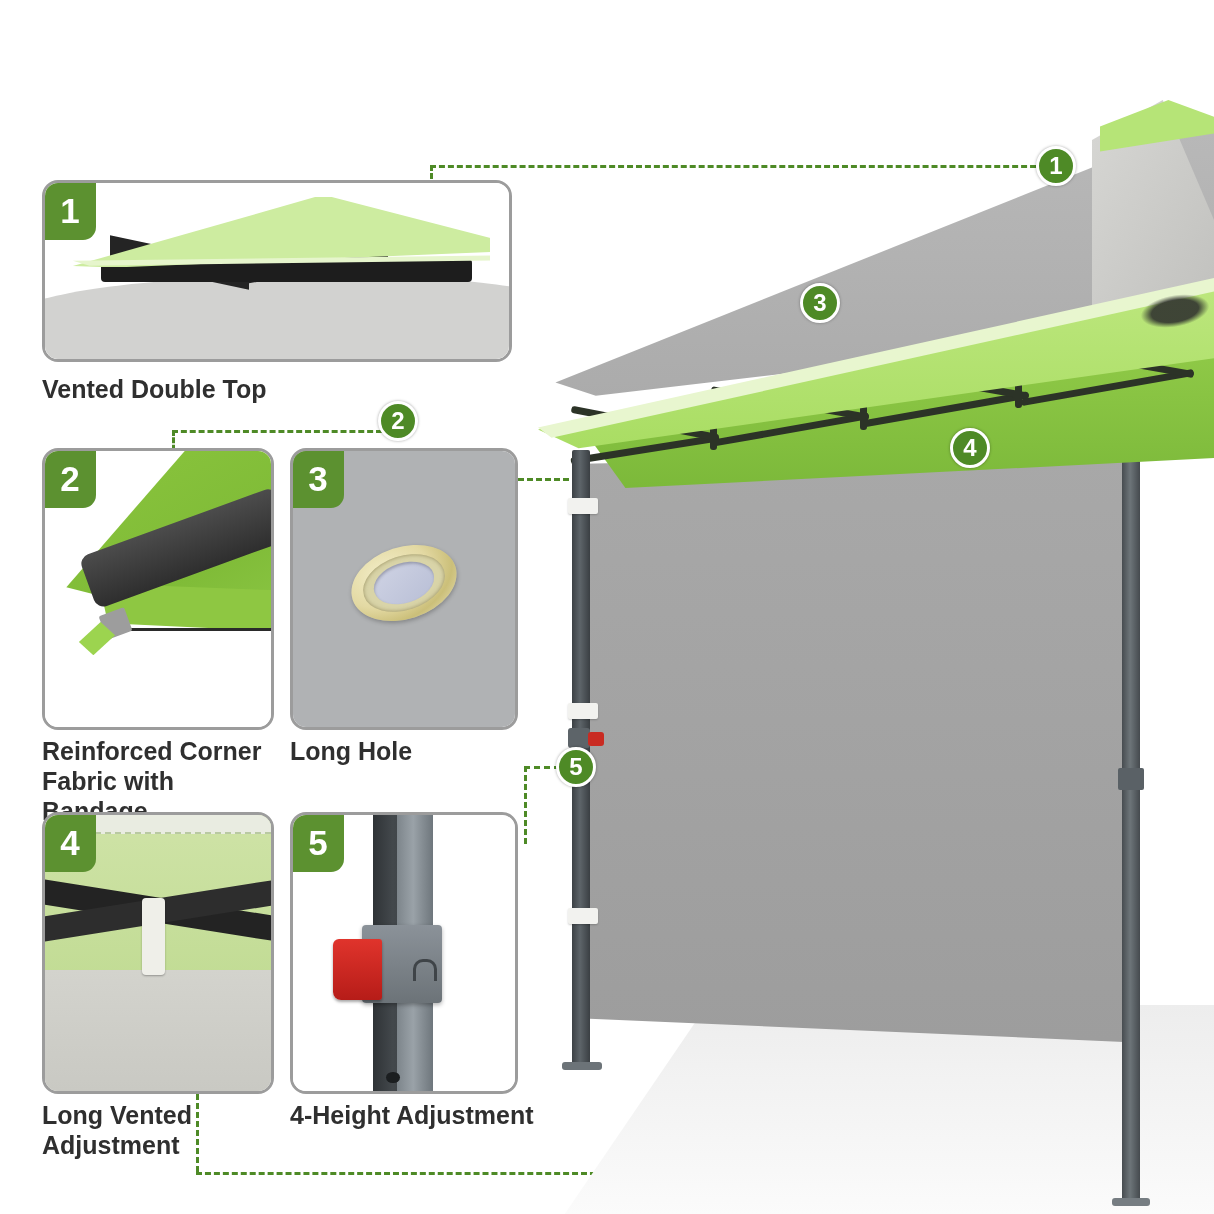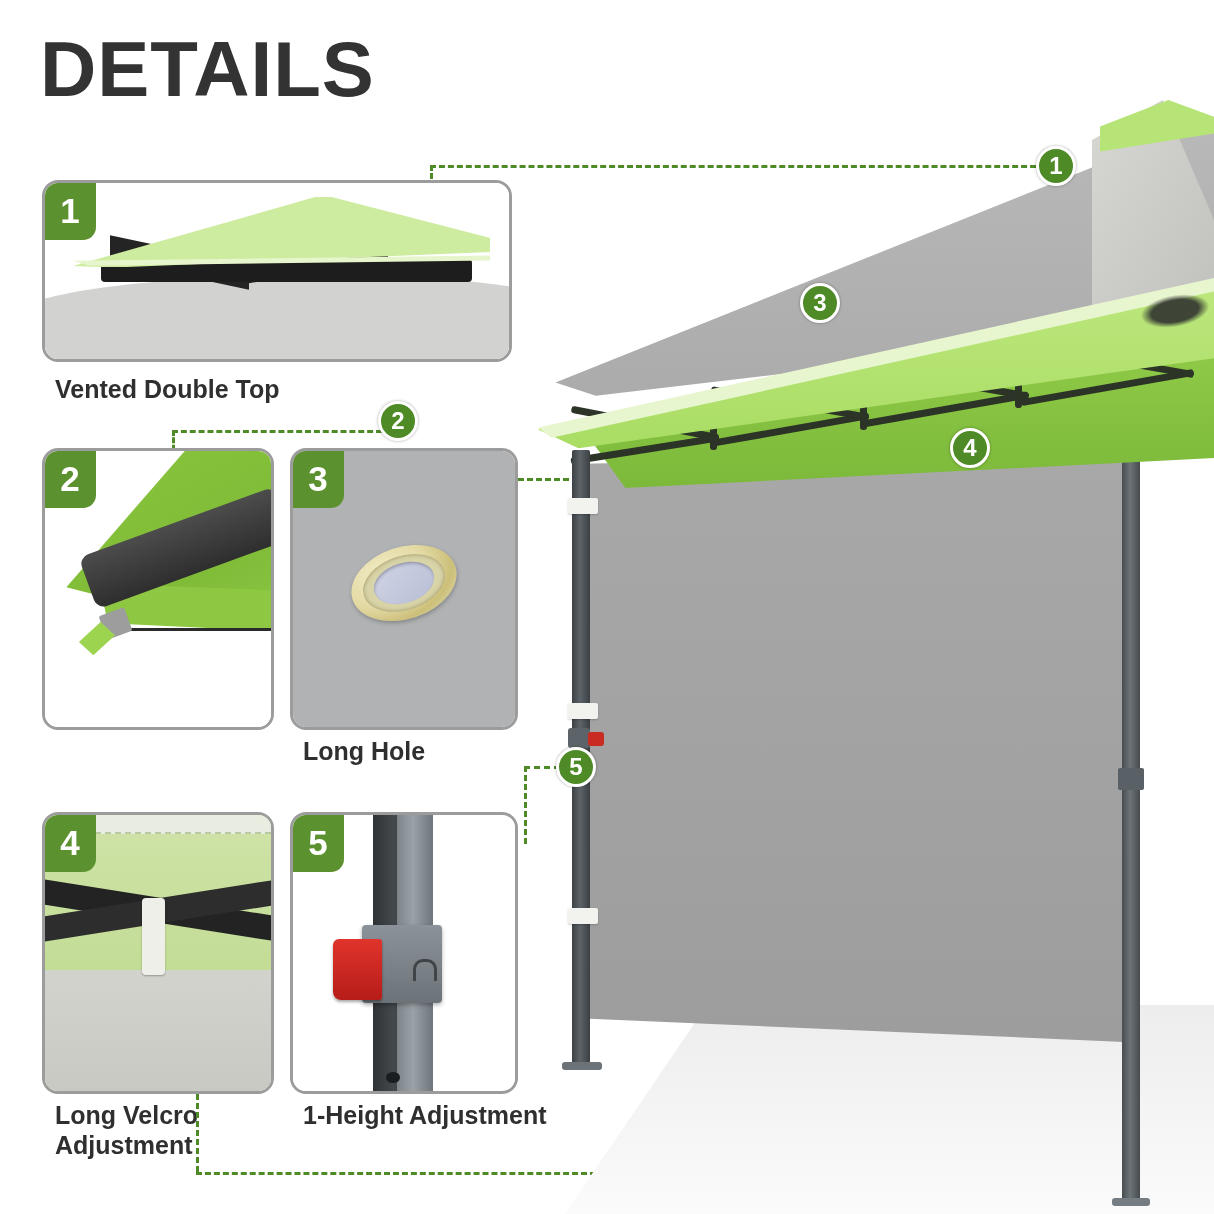--- a/index.html
+++ b/index.html
@@ -12,21 +12,21 @@
          font-weight:bold;color:#333333;letter-spacing:1px;}
 
   
   .panel{position:absolute;border:3px solid #9c9c9c;border-radius:16px;
          background:#ffffff;overflow:hidden;box-sizing:border-box;}
   .badge{position:absolute;left:-1px;top:-1px;width:52px;height:58px;
          background:#5c9130;border-radius:13px 0 13px 0;color:#fff;
          font-size:35px;font-weight:bold;display:flex;align-items:center;
          justify-content:center;z-index:6;}
   .caption{position:absolute;font-size:25px;line-height:30px;font-weight:bold;
-           color:#2f2f2f;margin-left:13px;}
+           color:#2f2f2f;}
 
   
   .dashH{position:absolute;border-top:3px dashed #4e8a26;height:0;}
   .dashV{position:absolute;border-left:3px dashed #4e8a26;width:0;}
 
   
   .marker{position:absolute;width:40px;height:40px;border-radius:50%;
           background:#4e8a26;border:3px solid #ffffff;color:#ffffff;
           font-size:24px;font-weight:bold;display:flex;align-items:center;
           justify-content:center;box-shadow:0 0 3px rgba(0,0,0,.35);
@@ -153,21 +153,20 @@
             clip-path:polygon(0% 2%, 100% 0%, 100% 100%, 0% 96%);}
   .groundShadow{position:absolute;left:64px;top:905px;width:650px;height:210px;
             background:linear-gradient(180deg,#ededed,#fbfbfb);
             clip-path:polygon(22% 0%, 100% 0%, 100% 100%, 0% 100%);}
 </style>
 </head>
 <body>
 
 <div id="stage">
 
-  <div class="title">DETAILS</div>
 
   <div class="dashV" style="left:430px;top:165px;height:30px;"></div>
   <div class="dashH" style="left:430px;top:165px;width:615px;"></div>
 
   <div class="panel" style="left:42px;top:180px;width:470px;height:182px;">
     <div class="p1art">
       <div class="p1base"></div>
       <div class="p1f2"></div>
       <div class="p1f3"></div>
       <div class="p1frame"></div>
@@ -185,20 +184,24 @@
     <div class="p2art">
       <div class="p2fab"></div>
       <div class="p2fab2"></div>
       <div class="p2shadow"></div>
       <div class="p2pole"></div>
       <div class="p2band"></div>
       <div class="p2tip"></div>
     </div>
     <div class="badge">2</div>
   </div>
+  <div class="caption" style="left:42px;top:736px;width:240px;">
+    <div>Reinforced Corner</div>
+    <div>Fabric with Bandage</div>
+  </div>
 
   <div class="dashH" style="left:518px;top:478px;width:303px;"></div>
   <div class="dashV" style="left:820px;top:320px;height:158px;"></div>
 
   <div class="panel" style="left:290px;top:448px;width:228px;height:282px;">
     <div class="p3art">
       <div class="grommet"></div>
     </div>
     <div class="badge">3</div>
   </div>
@@ -209,40 +212,40 @@
       <div class="p4green"></div>
       <div class="p4hem"></div>
       <div class="p4grey"></div>
       <div class="p4bar1"></div>
       <div class="p4bar2"></div>
       <div class="p4velcro"></div>
     </div>
     <div class="badge">4</div>
   </div>
   <div class="caption" style="left:42px;top:1100px;width:160px;">
-    <div>Long Velcro</div>
+    <div>Long Vented</div>
     <div>Adjustment</div>
   </div>
 
   <div class="dashV" style="left:196px;top:1094px;height:78px;"></div>
   <div class="dashH" style="left:196px;top:1172px;width:776px;"></div>
   <div class="dashV" style="left:970px;top:470px;height:702px;"></div>
 
   <div class="panel" style="left:290px;top:812px;width:228px;height:282px;">
     <div class="p5art">
       <div class="p5inner"></div>
       <div class="p5outer"></div>
       <div class="p5house"></div>
       <div class="p5btn"></div>
       <div class="p5hook"></div>
       <div class="p5hole"></div>
     </div>
     <div class="badge">5</div>
   </div>
-  <div class="caption" style="left:290px;top:1100px;width:300px;">1-Height Adjustment</div>
+  <div class="caption" style="left:290px;top:1100px;width:300px;">4-Height Adjustment</div>
 
   <div class="dashV" style="left:524px;top:766px;height:78px;"></div>
   <div class="dashH" style="left:524px;top:766px;width:36px;"></div>
 
   <div id="product">
     <div class="groundShadow"></div>
     <div class="sidewall"></div>
 
     <div class="legRight"></div>
     <div class="legRightFoot"></div>

